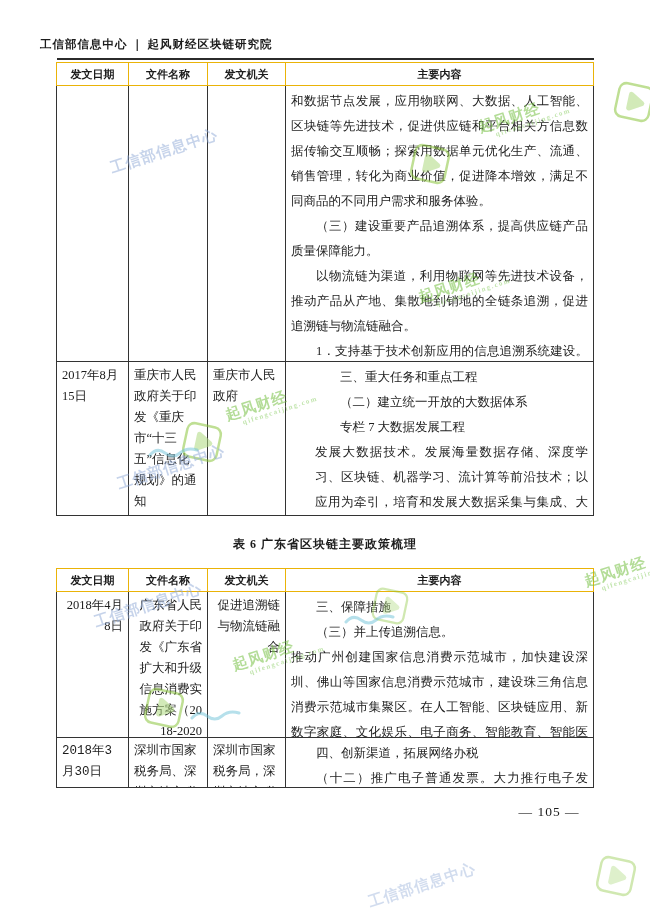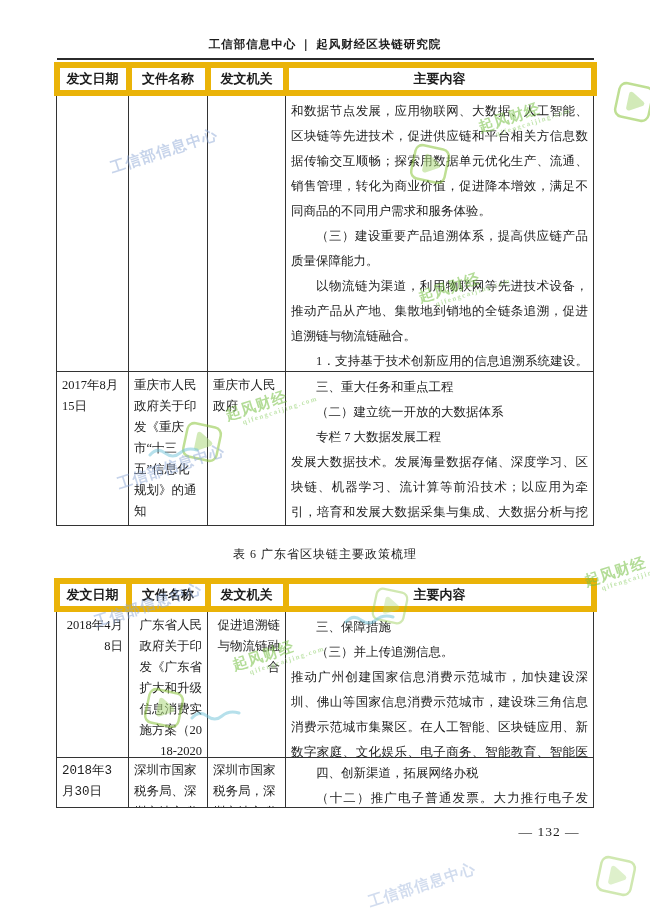--- a/index.html
+++ b/index.html
@@ -1,40 +1,40 @@
 <!DOCTYPE html>
 <html><head>
 <meta charset="utf-8">
 <style>
   html,body{margin:0;padding:0;background:#ffffff;}
   .sheet{
     position:relative;width:650px;height:919px;overflow:hidden;background:#fff;
     font-family:"Liberation Serif","DejaVu Serif",serif;color:#1c1c1c;
   }
   
-  .page-header{padding-top:37px;text-align:center;font-size:11.5px;font-weight:bold;letter-spacing:1px;}
+  .page-header{padding-top:37px;font-size:11.5px;font-weight:bold;letter-spacing:1px;padding-left:40px;}
   .header-rule{width:537px;margin:6px auto 2px;border:0;border-top:2px solid #2b2b2b;}
   
   table.policy{width:537px;margin:0 auto;border-collapse:collapse;table-layout:fixed;border:1.6px solid #2a2a2a;}
   table.policy col.c1{width:72px;} table.policy col.c2{width:79px;}
   table.policy col.c3{width:78px;} table.policy col.c4{width:308px;}
   table.policy th{
-    border:6px solid #eab308;font-size:13px;font-weight:bold;height:20px;padding:1px 2px;text-align:center;
+    border:1px solid #eab308;font-size:11px;font-weight:bold;height:20px;padding:1px 2px;text-align:center;
   }
   table.policy td{border:1px solid #333;vertical-align:top;padding:3px 5px 0 5px;font-size:12.5px;}
   .cell-left{line-height:21px;text-align:left;word-break:break-all;}
   .cell-content{line-height:25px;text-align:justify;word-break:break-all;overflow:hidden;}
   .cell-content p{margin:0;}
   .ind{text-indent:2em;}
-  .h-r0{height:272px;} .h-r1{height:150px;}
+  .h-r0{height:272px;} .h-r1{height:150px;margin-left:24px;}
   .h2-r0{height:142px;} .h2-r1{height:46px;}
   .lh-r0{height:272px;overflow:hidden;} .lh-r1{height:150px;overflow:hidden;}
   .lh2-r0{height:142px;overflow:hidden;text-align:right;} .lh2-r1{height:46px;overflow:hidden;font-family:Liberation Mono, monospace;}
   
-  .table-caption{text-align:center;font-weight:normal;font-size:12px;margin:20px 0 15px;letter-spacing:1px;}
+  .table-caption{text-align:center;font-weight:bold;font-size:12px;margin:20px 0 15px;letter-spacing:1px;}
   .page-number{width:537px;margin:16px auto 0;text-align:right;padding-right:14px;box-sizing:border-box;font-size:13.5px;letter-spacing:1px;}
   
   .wm{position:absolute;pointer-events:none;z-index:3;}
   .wm-brand{transform:rotate(-18deg);opacity:.55;color:#76c043;font-weight:bold;text-align:left;line-height:1;}
   .wm-brand .bt{font-size:15px;letter-spacing:1px;display:block;}
   .wm-brand .bs{font-size:7px;letter-spacing:1.5px;display:block;color:#8fcf6a;margin:1px 0 0 14px;}
   .wm-org{transform:rotate(-18deg);opacity:.5;color:#8fa9d6;font-weight:bold;font-size:15px;letter-spacing:1px;white-space:nowrap;}
   .wm-logo{opacity:.55;}
   .wm-wave{opacity:.5;}
   .faint{opacity:.4;}
@@ -212,15 +212,15 @@
       <td>
         <div class="cell-content h2-r1">
           <p class="ind">四、创新渠道，拓展网络办税</p>
           <p class="ind">（十二）推广电子普通发票。大力推行电子发票，基于区块链技术，探索电子发票应用，为增值税起征点以下小规</p>
         </div>
       </td>
     </tr>
   </tbody>
     </table>
 
-  <div class="page-number">— 132 —</div>
+  <div class="page-number">— 105 —</div>
 
 </div>
 
 </body></html>

